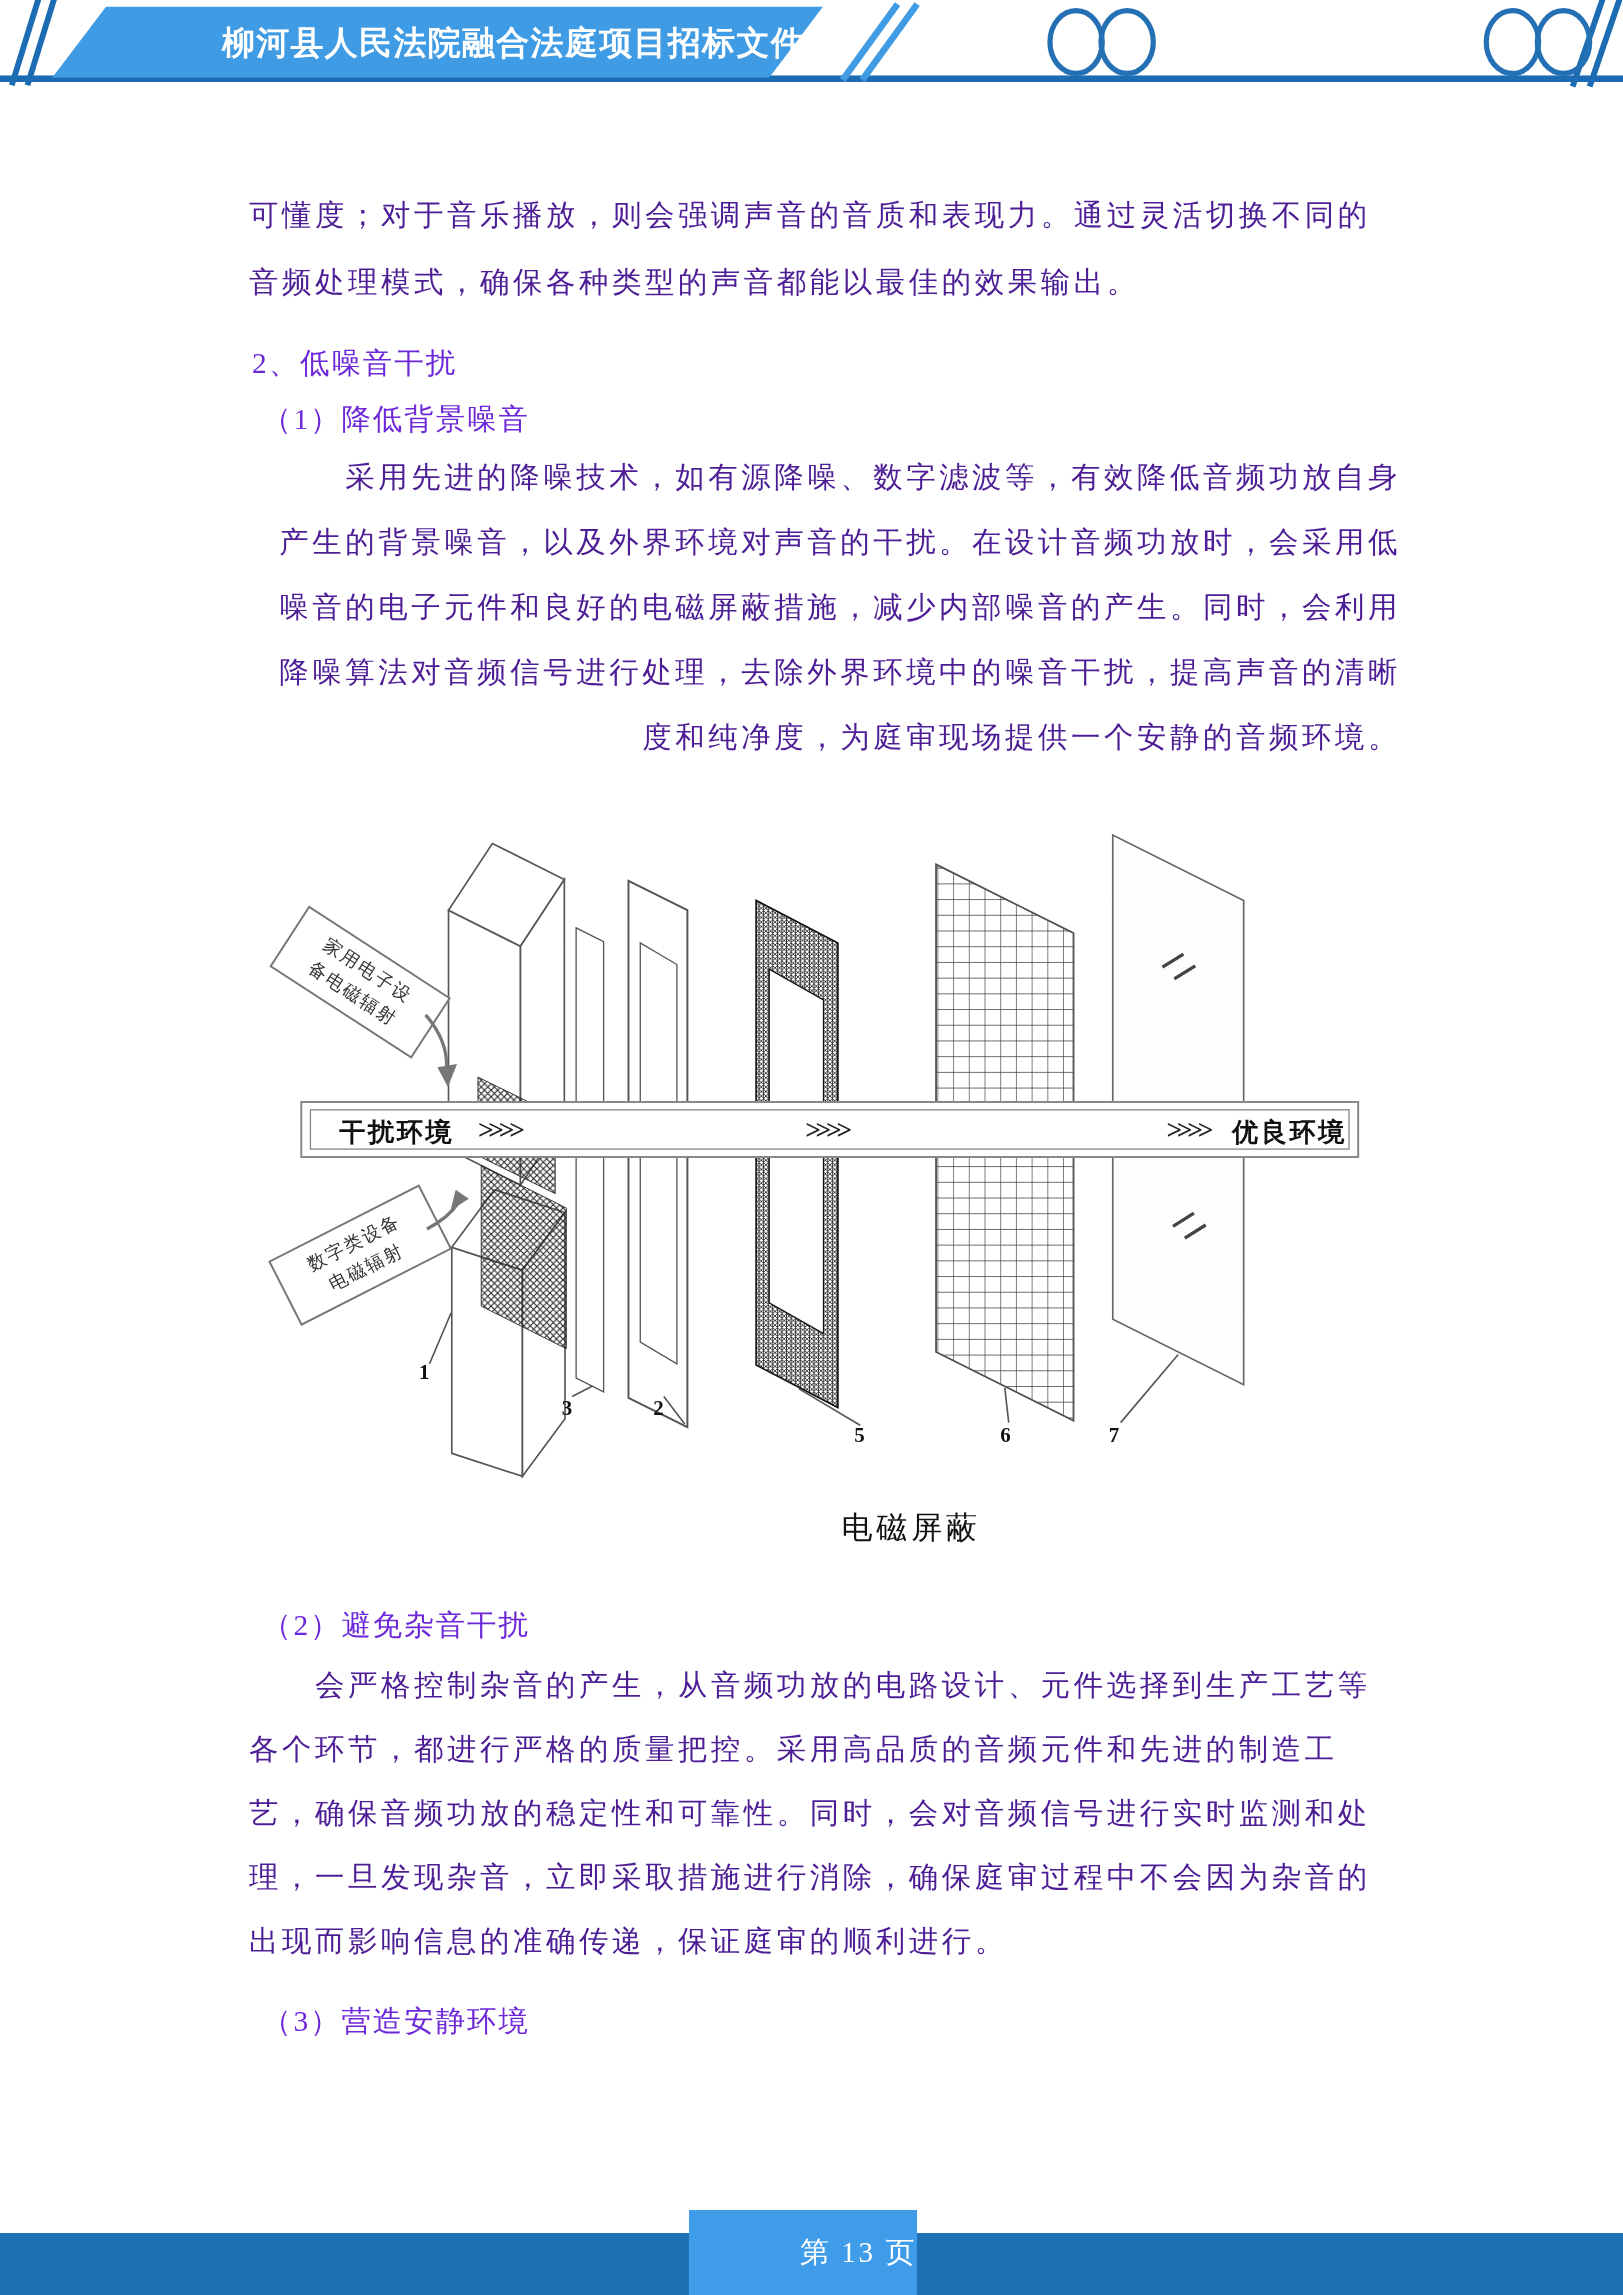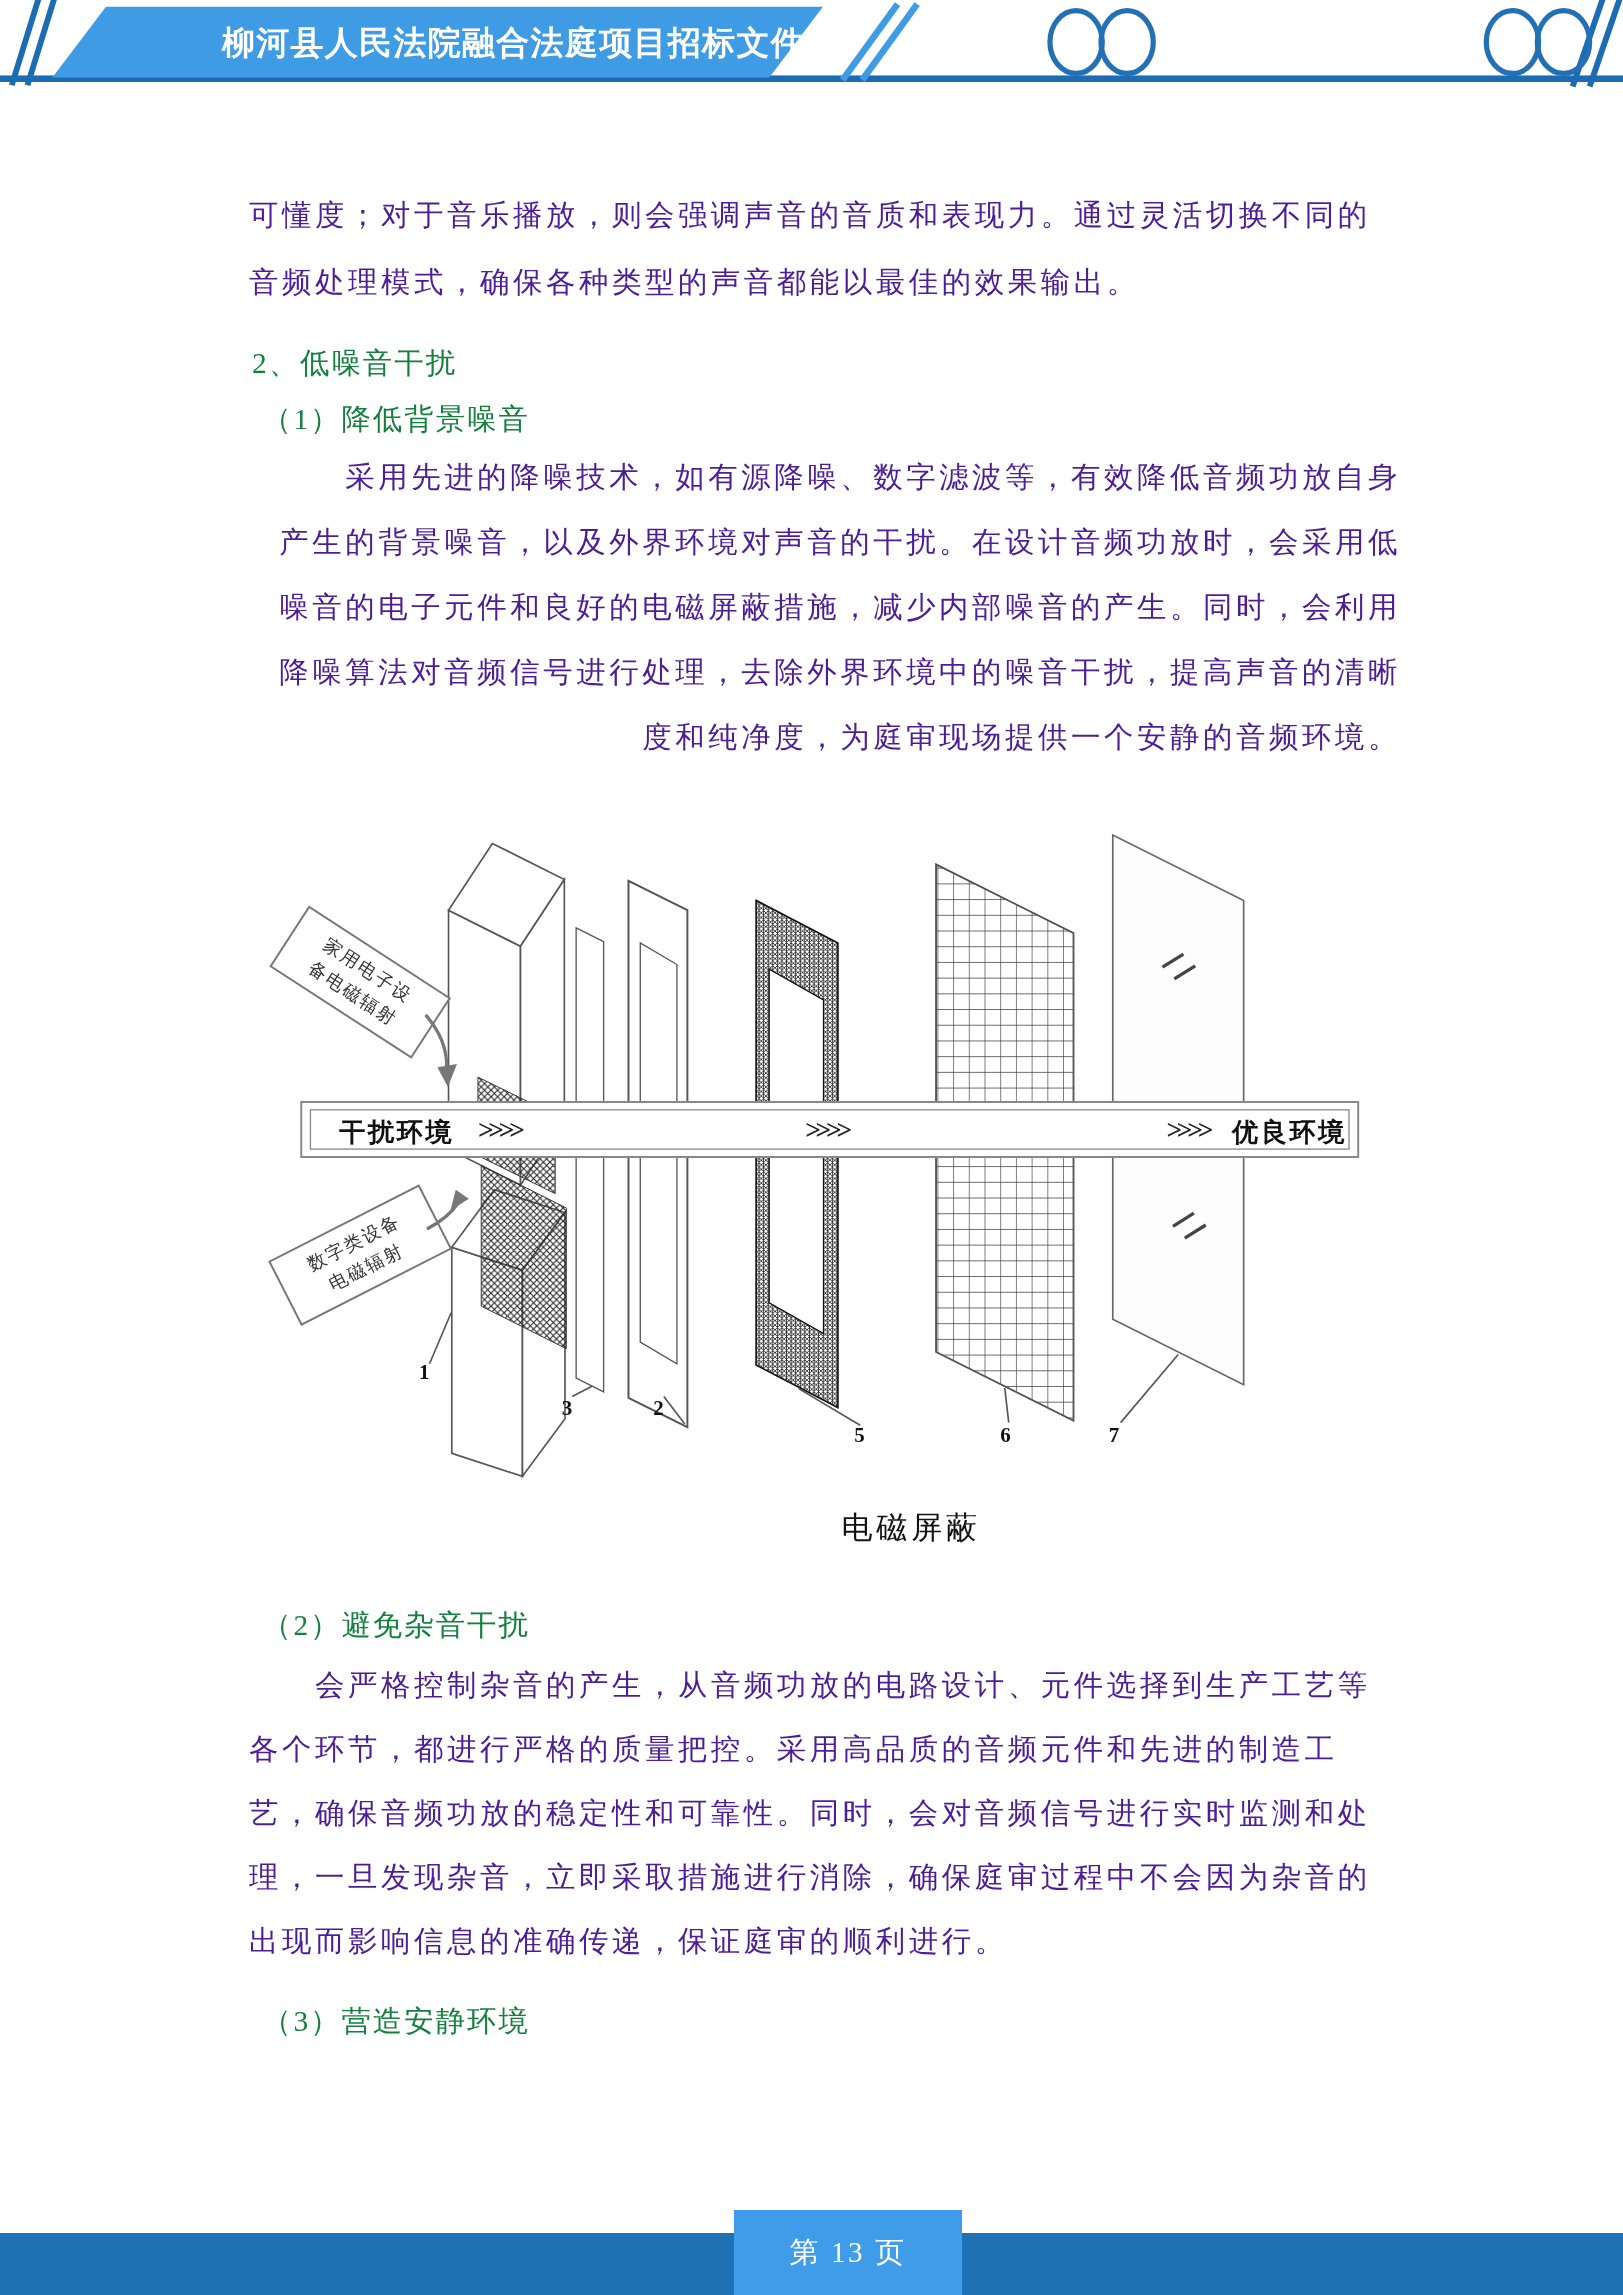--- a/index.html
+++ b/index.html
@@ -11,29 +11,29 @@
     display:flex;align-items:center;justify-content:flex-end;padding-right:9.2px;
     font-size:33px;font-weight:bold;color:#ffffff;letter-spacing:1.3px;white-space:nowrap;text-align:right;}
   
   .blk{position:absolute;left:249px;width:1152px;}
   .ln{font-size:29.4px;letter-spacing:3.6px;white-space:nowrap;color:#4c1d95;}
   .p1 .ln{line-height:67px;}
   .p2 .ln{line-height:65px;text-align:right;}
   .p3 .ln{line-height:64px;}
   .ind{padding-left:66px;}
   .hline{position:absolute;font-size:29.4px;letter-spacing:2px;line-height:39px;
-    white-space:nowrap;color:#15803d;}
+    white-space:nowrap;color:#6d28d9;}
   .caption{position:absolute;left:654px;top:1508px;width:327px;text-align:right;
     font-size:31px;letter-spacing:3.9px;line-height:39px;color:#111;}
   
   .fig{position:absolute;left:262px;top:789px;}
   
   .foot-band{position:absolute;left:0;top:2233px;width:1623px;height:63px;background:#1e71b4;}
-  .foot-box{position:absolute;left:734px;top:2210px;width:228px;height:85px;background:#3f9ce9;
-    color:#ffffff;font-size:29px;letter-spacing:2.6px;text-align:center;line-height:85px;white-space:nowrap;}
+  .foot-box{position:absolute;left:689px;top:2210px;width:228px;height:85px;background:#3f9ce9;
+    color:#ffffff;font-size:29px;letter-spacing:2.6px;text-align:right;line-height:85px;white-space:nowrap;}
 </style>
 </head>
 <body>
 
 <div class="page">
 
   <svg class="hdr-svg" width="1623" height="92" viewBox="0 0 2481 140">
 
     <rect x="0" y="115" width="2481" height="10" fill="#1c6cb3"></rect>
 

